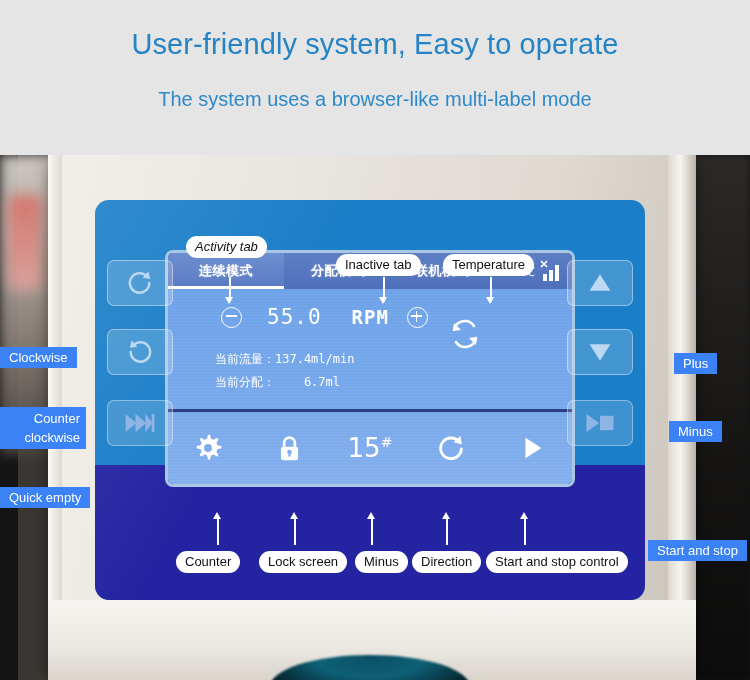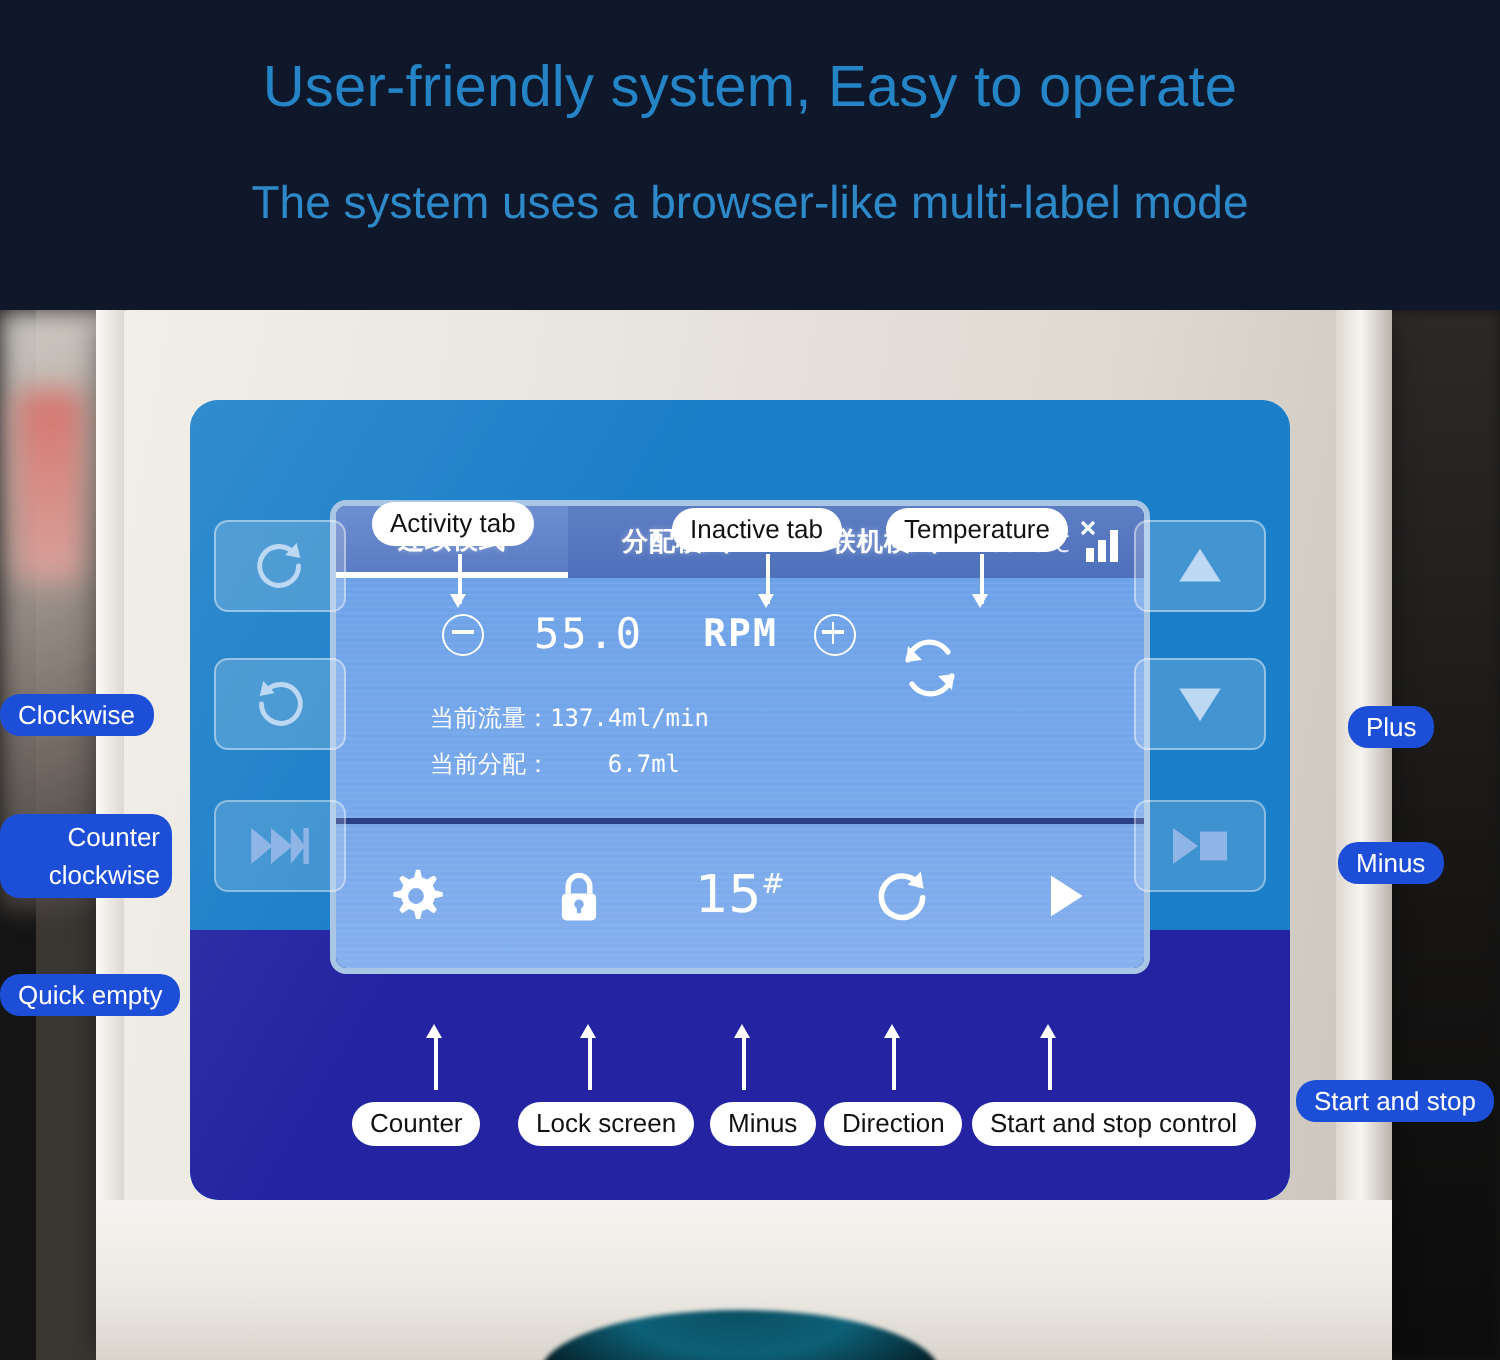--- a/index.html
+++ b/index.html
@@ -12,40 +12,40 @@
     height: 680px;
     font-family: "Liberation Sans", sans-serif;
     overflow: hidden;
     position: relative;
   }
 
   
   #header {
     width: 750px;
     height: 169px;
-    background: #0f172a;
+    background: #e5e5e5;
     text-align: center;
     position: relative;
   }
   #headline {
     position: absolute;
     top: 28px;
     left: 0;
     width: 750px;
     font-size: 29px;
     color: #2484c6;
     font-weight: 400;
     letter-spacing: 0.1px;
     white-space: nowrap;
   }
   #sub1, #sub2 {
     position: absolute;
     left: 0;
     width: 750px;
-    font-size: 23px;
+    font-size: 20px;
     color: #2e89c9;
     font-weight: 400;
     white-space: nowrap;
   }
   #sub1 { top: 88px; }
   #sub2 { top: 114px; }
 
   
   #photo {
     position: absolute;
@@ -353,22 +353,22 @@
     line-height: 22px;
     padding: 0 9px;
     font-size: 13px;
     color: #111111;
     white-space: nowrap;
     font-family: "Liberation Sans", sans-serif;
     z-index: 30;
   }
   .callout-blue {
     position: absolute;
-    background: #1d4ed8;
-    border-radius: 10px;
+    background: #3b82f6;
+    border-radius: 0;
     padding: 1px 9px;
     font-size: 13px;
     color: #ffffff;
     white-space: nowrap;
     font-family: "Liberation Sans", sans-serif;
     z-index: 30;
     line-height: 19px;
   }
   .lead {
     position: absolute;
@@ -539,21 +539,21 @@
 
   <div class="lead" style="left:371px; top:362px; height:28px;"></div>
   <div class="lead-arrow-up" style="left:367px; top:357px;"></div>
 
   <div class="lead" style="left:446px; top:362px; height:28px;"></div>
   <div class="lead-arrow-up" style="left:442px; top:357px;"></div>
 
   <div class="lead" style="left:524px; top:362px; height:28px;"></div>
   <div class="lead-arrow-up" style="left:520px; top:357px;"></div>
 
-  <div class="callout-white" style="left:186px; top:96px;">Activity tab</div>
+  <div class="callout-white" style="left:186px; top:81px;font-style:italic;">Activity tab</div>
   <div class="callout-white" style="left:336px; top:99px;">Inactive tab</div>
   <div class="callout-white" style="left:443px; top:99px;">Temperature</div>
 
   <div class="callout-white" style="left:176px; top:396px;">Counter</div>
   <div class="callout-white" style="left:259px; top:396px;">Lock screen</div>
   <div class="callout-white" style="left:355px; top:396px;">Minus</div>
   <div class="callout-white" style="left:412px; top:396px;">Direction</div>
   <div class="callout-white" style="left:486px; top:396px;">Start and stop control</div>
 
   <div class="callout-blue" style="left:0px; top:192px;">Clockwise</div>

